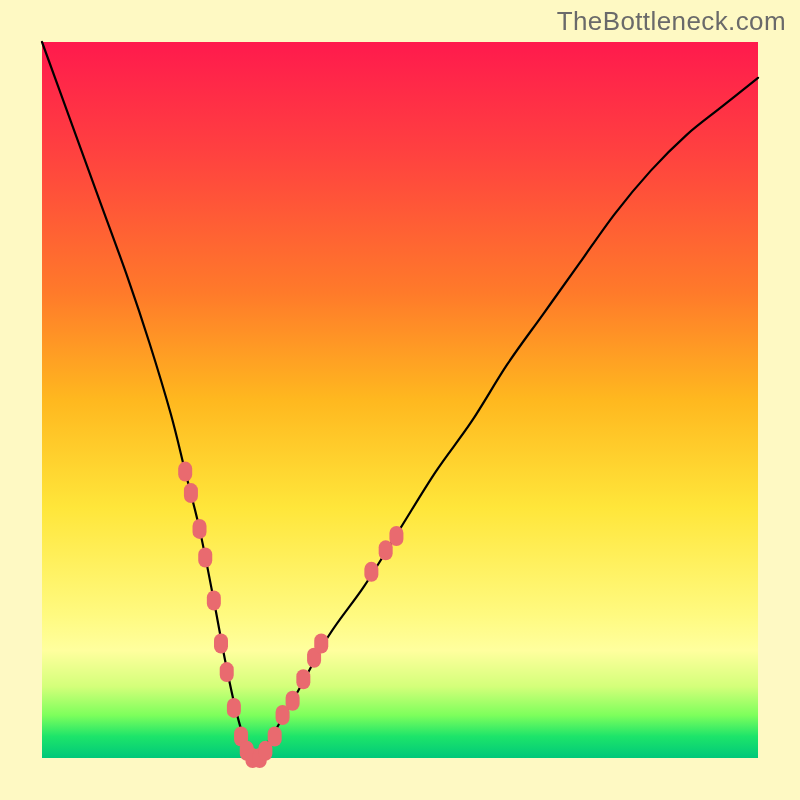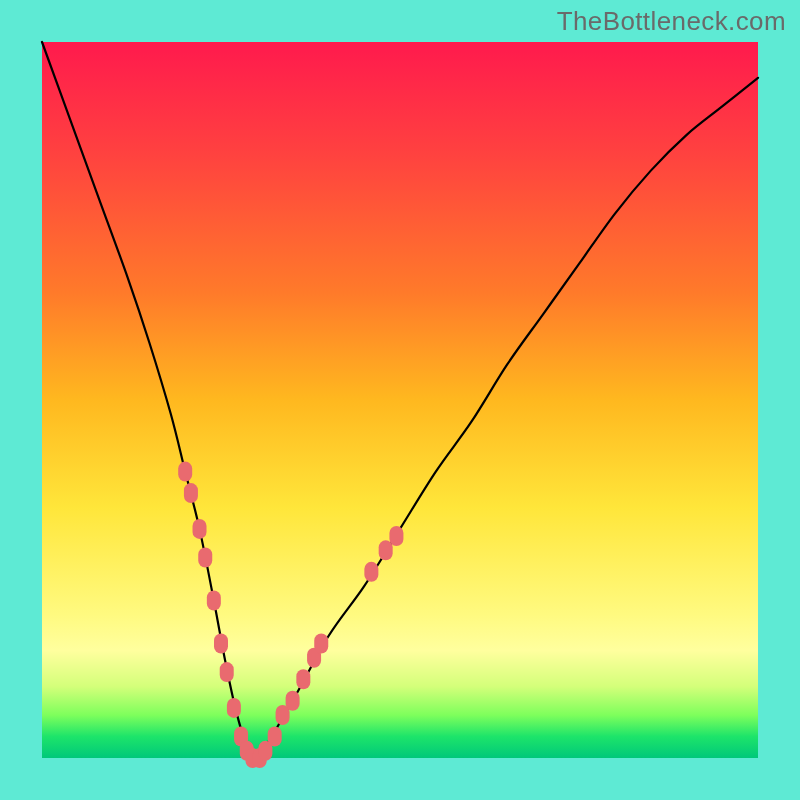--- a/index.html
+++ b/index.html
@@ -10,21 +10,21 @@
     overflow: hidden;
     background: #000;
     font-family: Arial, Helvetica, sans-serif;
   }
   .frame {
     position: absolute;
     left: 0;
     top: 0;
     width: 800px;
     height: 800px;
-    background: #5eead4;
+    background: #fef9c3;
   }
   .plot-area {
     position: absolute;
     left: 42px;
     top: 42px;
     width: 716px;
     height: 716px;
     background: linear-gradient(
       to bottom,
       #ff1a4d 0%,

